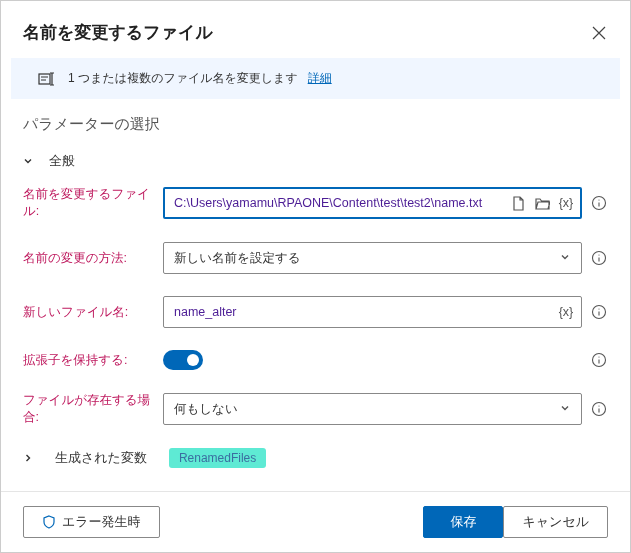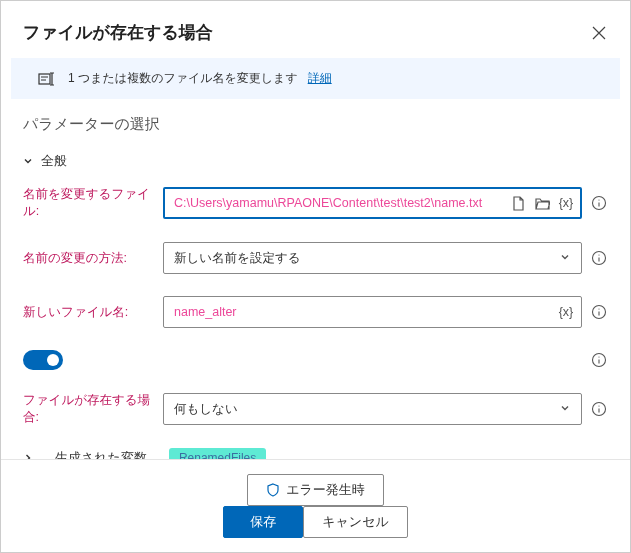--- a/index.html
+++ b/index.html
@@ -6,53 +6,53 @@
     body { width: 631px; height: 553px; background: #fff; border: 1px solid #ccc; display: flex; flex-direction: column; overflow: hidden; }
     .header { display: flex; justify-content: space-between; align-items: center; padding: 20px 22px 14px 22px; }
     .header-title { font-size: 17px; font-weight: 600; color: #222; }
     .close-x { width: 18px; height: 18px; display: flex; align-items: center; justify-content: center; cursor: pointer; color: #444; }
     .close-x svg { width: 14px; height: 14px; }
     .info-bar { background: #f0f6ff; margin: 0 10px; padding: 12px 27px; display: flex; align-items: center; gap: 10px; font-size: 12px; color: #333; }
     .info-icon { width: 20px; height: 16px; display: flex; align-items: center; justify-content: center; color: #333; }
     .info-bar a { color: #0067b8; text-decoration: underline; cursor: pointer; }
     .scroll-area { flex: 1; overflow-y: auto; padding: 16px 22px 10px 22px; }
     .section-title { font-size: 15px; color: #555; margin-bottom: 18px; }
-    .group-header { display: flex; align-items: center; gap: 8px; font-size: 13px; color: #333; margin-bottom: 16px; cursor: pointer; }
+    .group-header { display: flex; align-items: center; gap: 16px; font-size: 13px; color: #333; margin-bottom: 16px; cursor: pointer; }
     .chev { width: 10px; height: 10px; display: flex; align-items: center; justify-content: center; }
     .field-row { display: flex; align-items: center; margin-bottom: 22px; gap: 8px; }
     .field-label { width: 132px; font-size: 12.5px; color: #be185d; flex-shrink: 0; }
     .field-control { flex: 1; }
     .info-circle { width: 18px; height: 18px; display: flex; align-items: center; justify-content: center; color: #555; flex-shrink: 0; cursor: pointer; }
     .info-circle svg { width: 16px; height: 16px; }
     .input-wrap { display: flex; align-items: center; height: 32px; border: 1px solid #888; border-radius: 2px; padding: 0 6px 0 10px; background: #fff; }
     .input-wrap.focused { border: 2px solid #0067b8; padding: 0 5px 0 9px; }
-    .input-wrap input { flex: 1; border: none; outline: none; font-size: 12.5px; color: #ec4899; background: transparent; }
+    .input-wrap input { flex: 1; border: none; outline: none; font-size: 12.5px; color: #4c1d95; background: transparent; }
     .input-icons { display: flex; gap: 6px; }
     .input-icons span { width: 18px; height: 18px; display: flex; align-items: center; justify-content: center; cursor: pointer; color: #555; }
     .input-icons span svg { width: 15px; height: 15px; }
     .select-wrap { display: flex; align-items: center; justify-content: space-between; height: 32px; border: 1px solid #888; border-radius: 2px; padding: 0 10px; background: #fff; cursor: pointer; gap: 12px; }
     .select-wrap span.val { font-size: 12.5px; color: #333; }
     .select-wrap .down { color: #555; }
     .toggle { width: 40px; height: 20px; background: #0067b8; border-radius: 10px; position: relative; cursor: pointer; }
     .toggle::after { content: ""; position: absolute; width: 12px; height: 12px; background: #fff; border-radius: 50%; top: 4px; right: 4px; }
     .gen-var-row { display: flex; align-items: center; gap: 22px; font-size: 13px; color: #333; margin-top: 4px; cursor: pointer; }
     .badge { background: #5eead4; color: #3b6fa0; padding: 3px 10px; border-radius: 3px; font-size: 12px; }
-    .footer { display: flex; justify-content: space-between; align-items: center; padding: 14px 22px; border-top: 1px solid #e5e5e5; flex-direction: column; }
+    .footer { display: flex; justify-content: space-between; align-items: center; padding: 14px 22px; border-top: 1px solid #e5e5e5; }
     .btn { height: 32px; padding: 0 18px; border-radius: 2px; font-size: 13px; cursor: pointer; display: inline-flex; align-items: center; justify-content: center; border: 1px solid #888; background: #fff; color: #333; }
     .btn.primary { background: #0067b8; border-color: #0067b8; color: #fff; font-weight: 500; padding: 0 26px; }
     .btn-group { display: flex; }
     .err-btn { display: inline-flex; align-items: center; gap: 6px; }
     .err-btn svg { width: 14px; height: 14px; color: #0067b8; }
     .var-token { font-size: 12.5px; color: #555; }
   </style>
 </head>
 <body>
 
 <div class="header">
-  <div class="header-title">ファイルが存在する場合</div>
+  <div class="header-title">名前を変更するファイル</div>
   <div class="close-x">
     <svg viewBox="0 0 14 14" stroke="currentColor" stroke-width="1.2" fill="none">
         <path d="M1 1 L13 13 M13 1 L1 13"></path>
       </svg>
   </div>
 </div>
 
 <div class="info-bar">
   <span class="info-icon">
     <svg viewBox="0 0 20 14" fill="none" stroke="currentColor" stroke-width="1.2">
@@ -137,20 +137,21 @@
     <span class="info-circle">
         <svg viewBox="0 0 16 16" fill="none" stroke="currentColor" stroke-width="1.1">
           <circle cx="8" cy="8" r="6.5"></circle>
           <circle cx="8" cy="5" r="0.6" fill="currentColor" stroke="none"></circle>
           <path d="M8 7.5 v4"></path>
         </svg>
       </span>
   </div>
 
   <div class="field-row">
+    <div class="field-label">拡張子を保持する:</div>
     <div class="field-control">
       <div class="toggle"></div>
     </div>
     <span class="info-circle">
         <svg viewBox="0 0 16 16" fill="none" stroke="currentColor" stroke-width="1.1">
           <circle cx="8" cy="8" r="6.5"></circle>
           <circle cx="8" cy="5" r="0.6" fill="currentColor" stroke="none"></circle>
           <path d="M8 7.5 v4"></path>
         </svg>
       </span>

